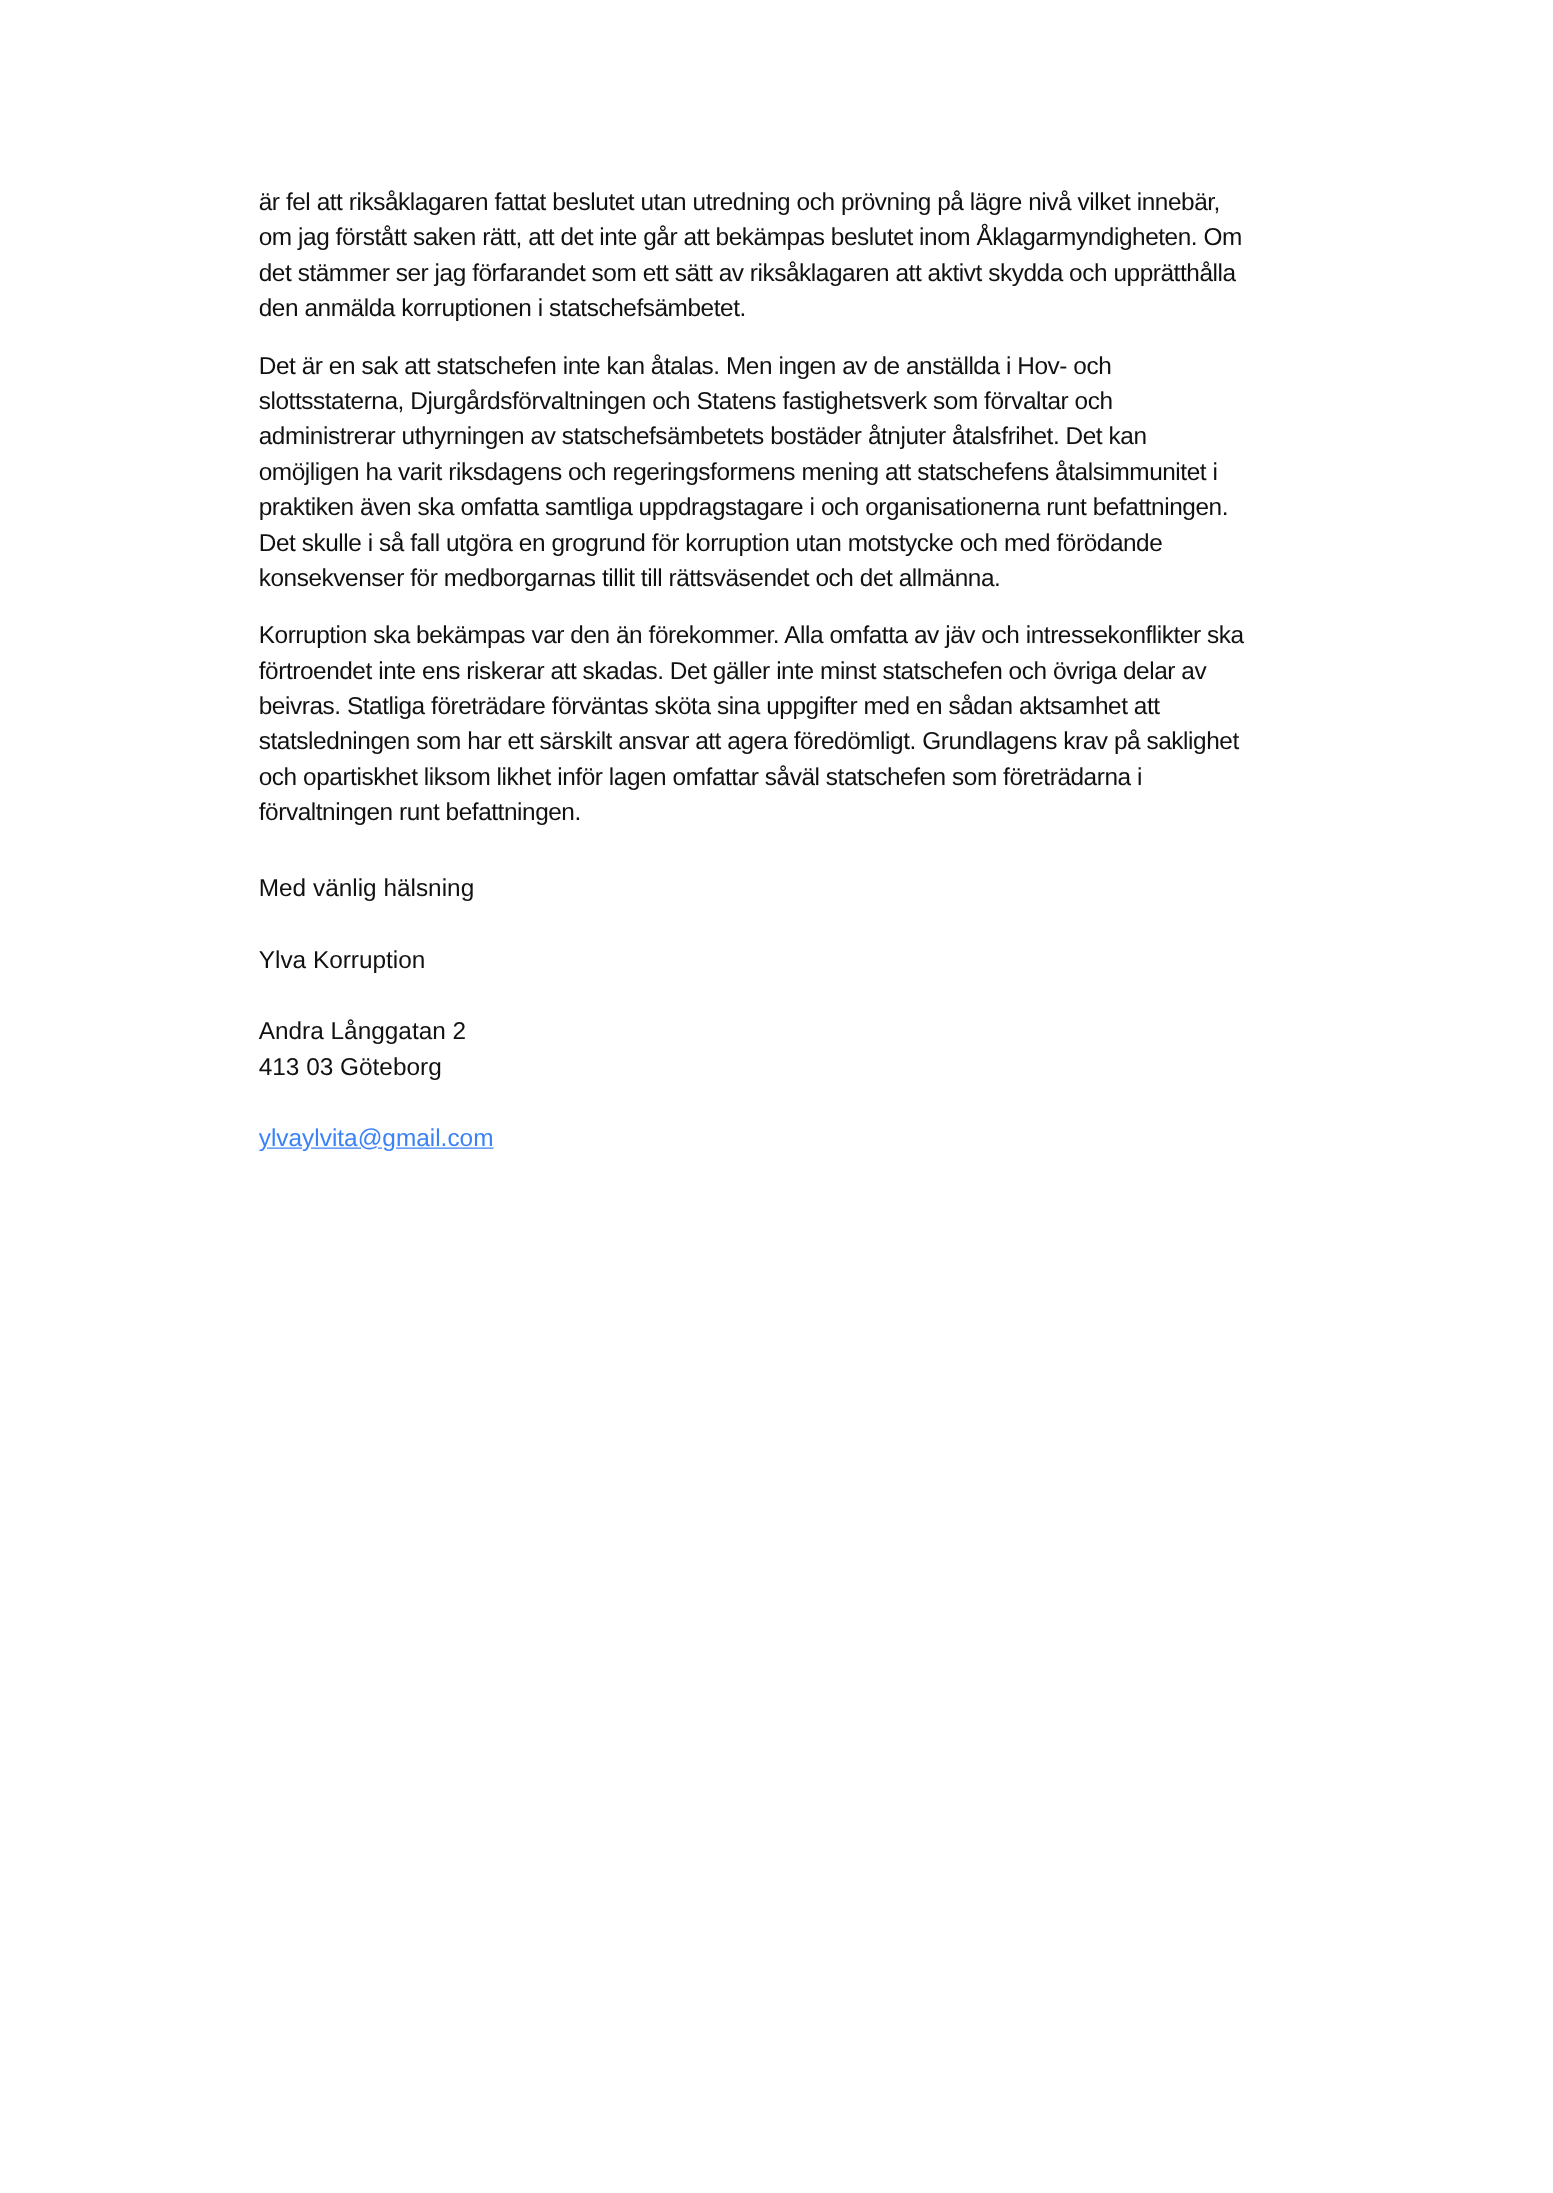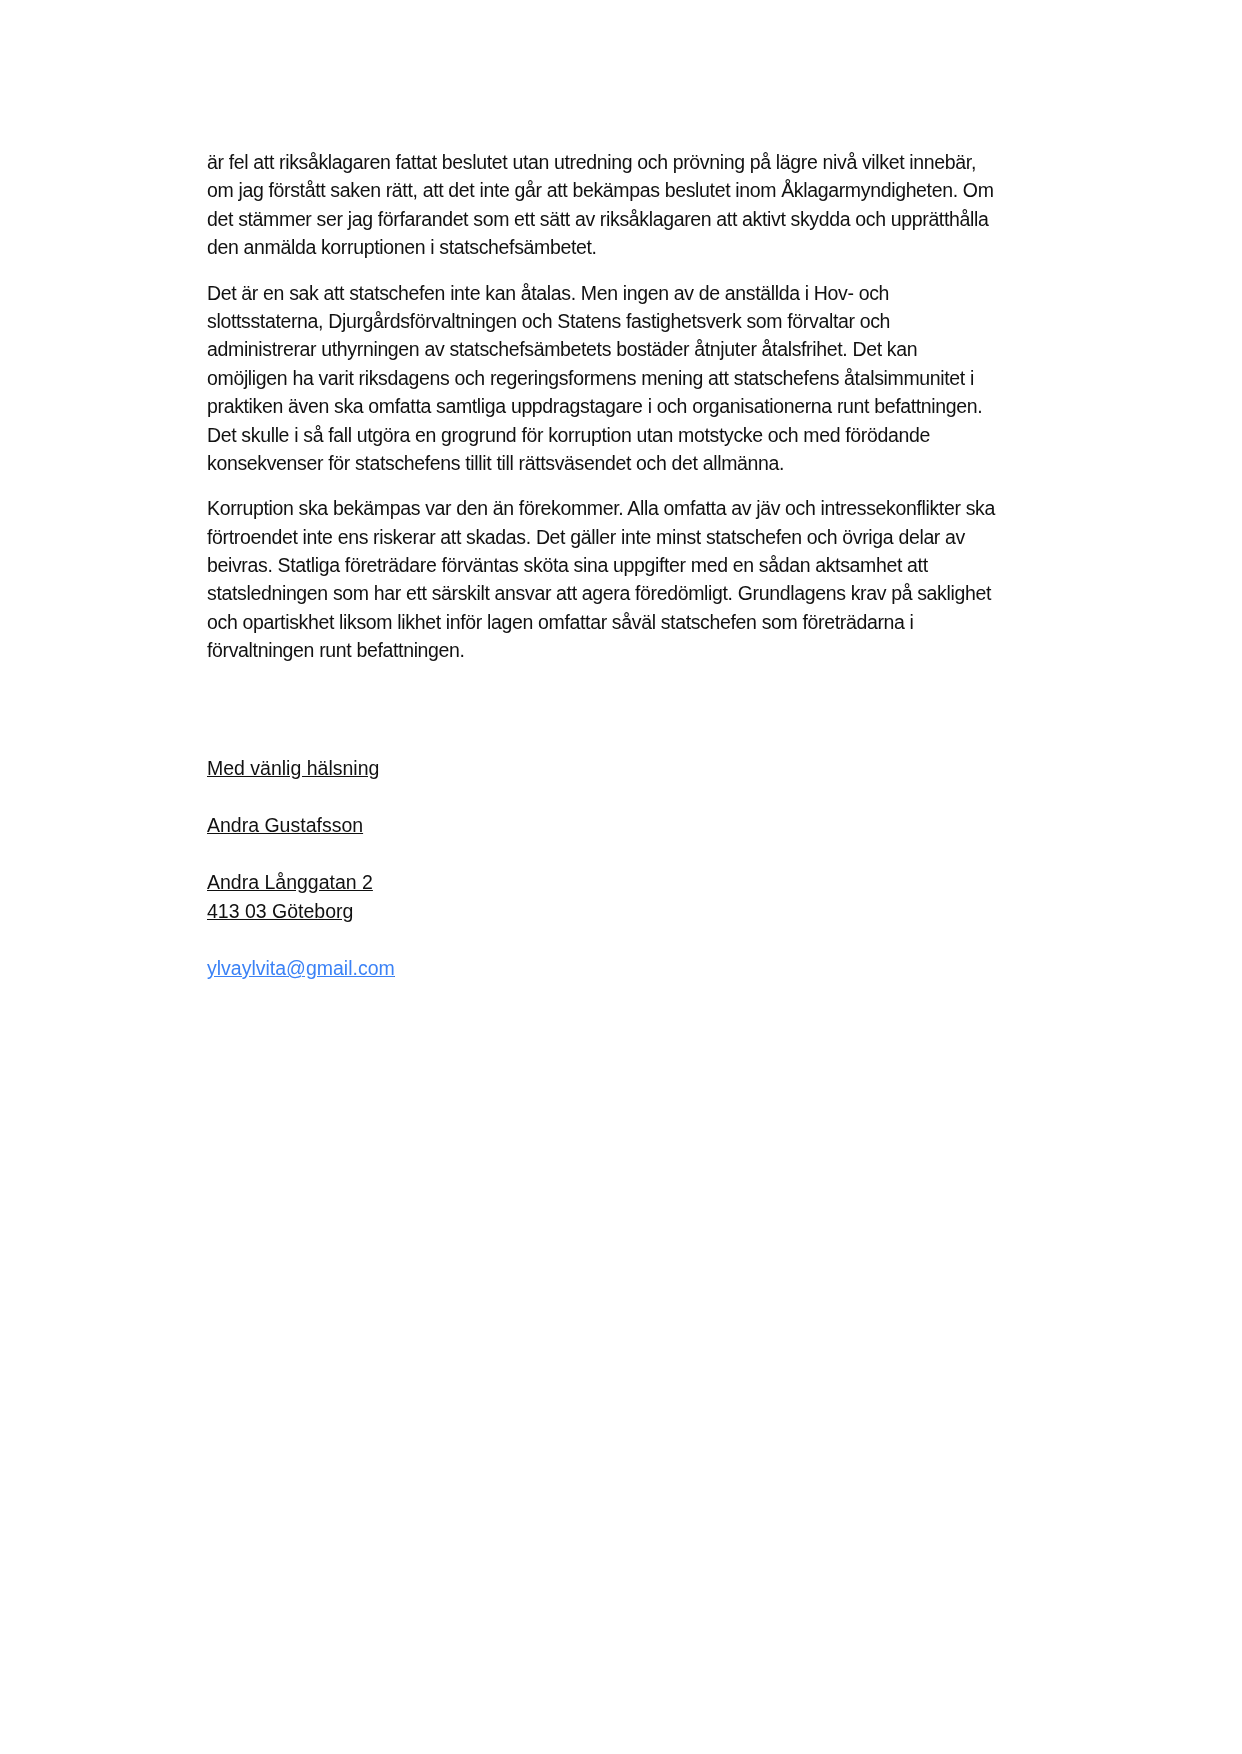--- a/index.html
+++ b/index.html
@@ -1,21 +1,21 @@
 <!DOCTYPE html>
 <html><head>
 <meta charset="utf-8">
 <style>
   html, body { margin: 0; padding: 0; background: #ffffff; }
   body { width: 1242px; height: 1754px; position: relative; overflow: hidden; }
   .page { position: absolute; left: 207px; top: 148px; width: 900px;
           font-family: "Liberation Sans", sans-serif; font-size: 19.5px; color: #111111; }
   .para { margin: 0 0 17px 0; }
   .line { display: block; height: 28.4px; line-height: 28.4px; white-space: nowrap; letter-spacing: -0.35px; }
-  .closing { margin-top: 89px; text-decoration: underline; }
+  .closing { margin-top: 32px; }
   .sig-block { display: block; height: 28.4px; line-height: 28.4px; white-space: nowrap; }
   .gap { height: 29px; }
   .email { color: #1f5fbf; text-decoration: underline; cursor: pointer; }
 </style>
 </head>
 <body>
 
 <div class="page">
   <p class="para">
     <span class="line">är fel att riksåklagaren fattat beslutet utan utredning och prövning på lägre nivå vilket innebär,</span>
@@ -23,34 +23,34 @@
     <span class="line">det stämmer ser jag förfarandet som ett sätt av riksåklagaren att aktivt skydda och upprätthålla</span>
     <span class="line">den anmälda korruptionen i statschefsämbetet.</span>
   </p>
   <p class="para">
     <span class="line">Det är en sak att statschefen inte kan åtalas. Men ingen av de anställda i Hov- och</span>
     <span class="line">slottsstaterna, Djurgårdsförvaltningen och Statens fastighetsverk som förvaltar och</span>
     <span class="line">administrerar uthyrningen av statschefsämbetets bostäder åtnjuter åtalsfrihet. Det kan</span>
     <span class="line">omöjligen ha varit riksdagens och regeringsformens mening att statschefens åtalsimmunitet i</span>
     <span class="line">praktiken även ska omfatta samtliga uppdragstagare i och organisationerna runt befattningen.</span>
     <span class="line">Det skulle i så fall utgöra en grogrund för korruption utan motstycke och med förödande</span>
-    <span class="line">konsekvenser för statschefens tillit till rättsväsendet och det allmänna.</span>
+    <span class="line">konsekvenser för medborgarnas tillit till rättsväsendet och det allmänna.</span>
   </p>
   <p class="para">
     <span class="line">Korruption ska bekämpas var den än förekommer. Alla omfatta av jäv och intressekonflikter ska</span>
     <span class="line">förtroendet inte ens riskerar att skadas. Det gäller inte minst statschefen och övriga delar av</span>
     <span class="line">beivras. Statliga företrädare förväntas sköta sina uppgifter med en sådan aktsamhet att</span>
     <span class="line">statsledningen som har ett särskilt ansvar att agera föredömligt. Grundlagens krav på saklighet</span>
     <span class="line">och opartiskhet liksom likhet inför lagen omfattar såväl statschefen som företrädarna i</span>
     <span class="line">förvaltningen runt befattningen.</span>
   </p>
 
   <div class="closing">
     <span class="sig-block">Med vänlig hälsning</span>
     <div class="gap"></div>
-    <span class="sig-block">Andra Gustafsson</span>
+    <span class="sig-block">Ylva Korruption</span>
     <div class="gap"></div>
     <span class="sig-block">Andra Långgatan 2</span>
     <span class="sig-block">413 03 Göteborg</span>
     <div class="gap"></div>
     <span class="sig-block"><a class="email" style="color: #3b82f6;">ylvaylvita@gmail.com</a></span>
   </div>
 </div>
 
 </body></html>

